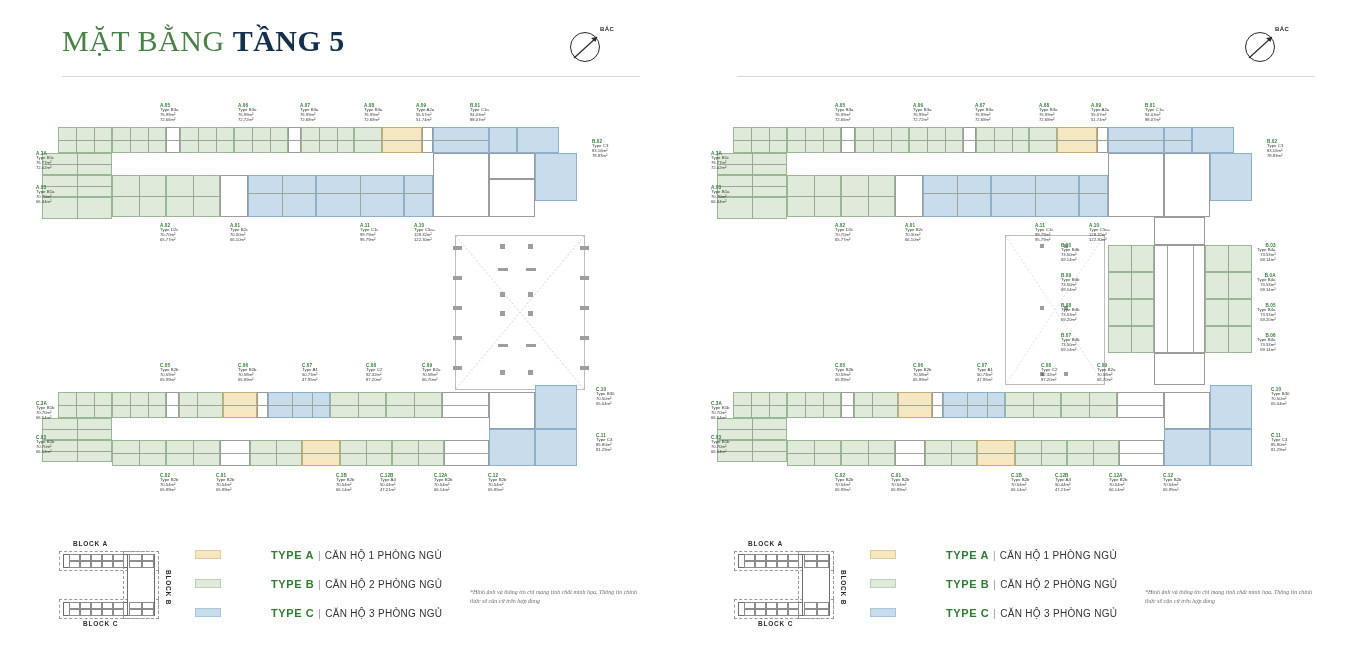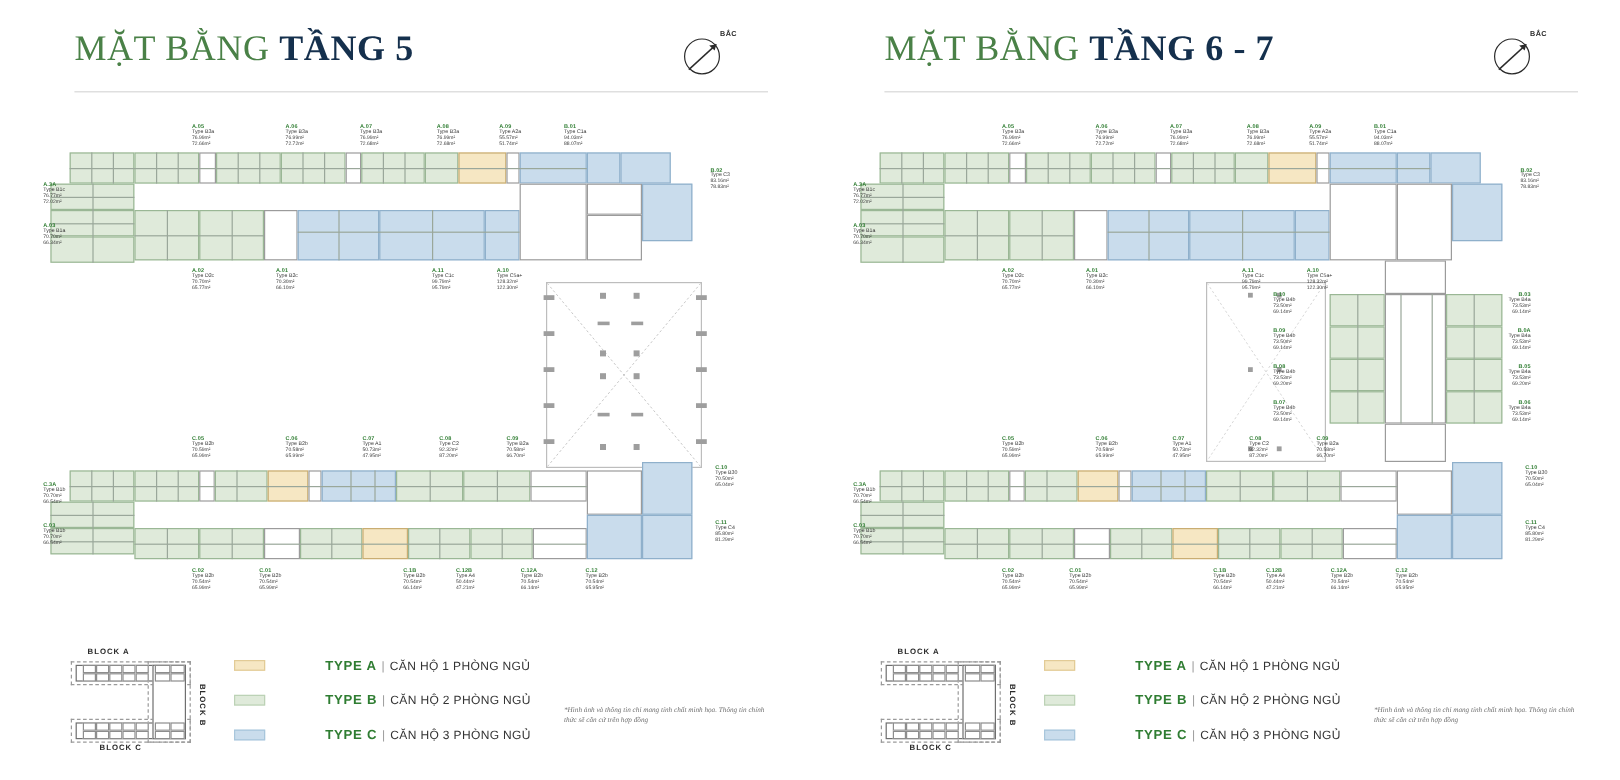--- a/index.html
+++ b/index.html
@@ -464,24 +464,20 @@
         </div>
       </div>
     </div>
 
     <div class="note">*Hình ảnh và thông tin chỉ mang tính chất minh họa. Thông tin chính thức sẽ căn cứ trên hợp đồng</div>
   </div>
 
   <div class="panel panel-right">
 
     <div class="hdr">
-      <div class="hdr-title">
-        <span class="t-green">MẶT BẰNG</span>
-        <span class="t-navy">TẦNG 6 - 7</span>
-      </div>
       <div class="hdr-rule"></div>
     </div>
 
     <div class="compass" style="left:570px; top:26px;">
       <div class="circ"></div>
       <svg class="needle" viewBox="0 0 27 24">
         <line x1="1" y1="23" x2="24" y2="2" stroke="#2a2a2a" stroke-width="1.2"></line>
         <path d="M24 2 L18 3 L22.5 7 Z" fill="#2a2a2a"></path>
       </svg>
       <div class="lbl">BẮC</div>

